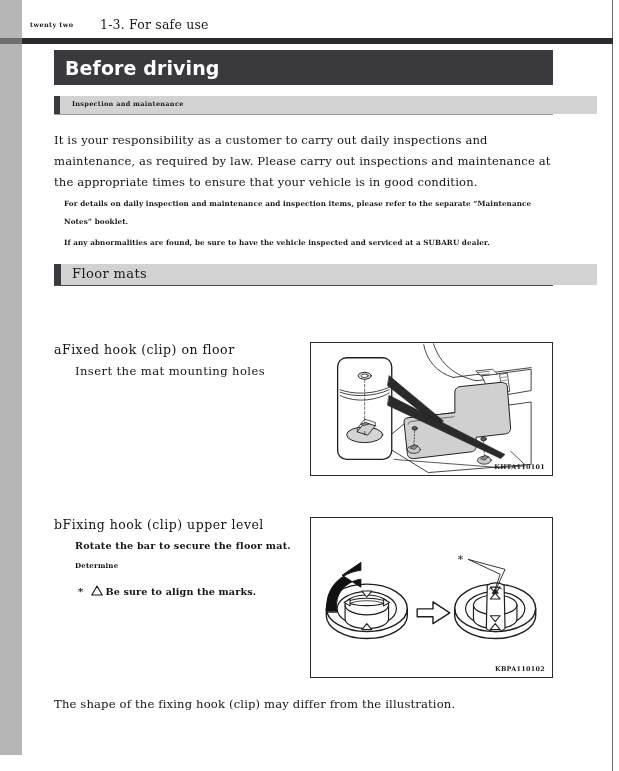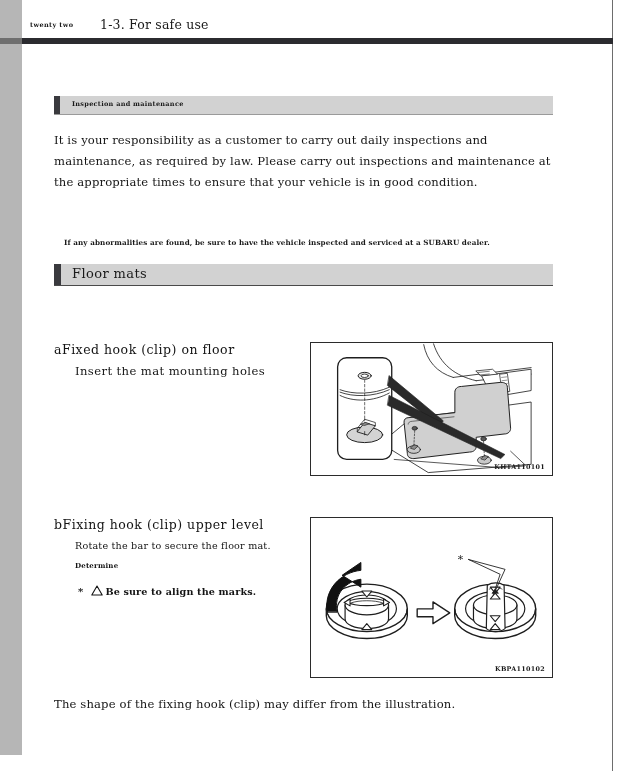--- a/index.html
+++ b/index.html
@@ -84,20 +84,21 @@
     color: #ffffff;
     letter-spacing: .1px;
     white-space: nowrap;
   }
 
   
   .sec-bar {
     position: absolute;
     height: 18px;
     background: #d2d2d2;
+    padding-left: 44px;
   }
   .sec-bar.sub {
     left: 54px; top: 96px; width: 499px;
   }
   .sec-bar.major {
     left: 54px; top: 264px; width: 499px; height: 21px;
     background: #d2d2d2;
   }
   .sec-tab {
     position: absolute;
@@ -180,21 +181,21 @@
     position: absolute;
     font-family: "DejaVu Serif", "Liberation Serif", serif;
     font-size: 11.6px;
     color: #141414;
     letter-spacing: .4px;
     white-space: nowrap;
   }
   .item-sub.a1 { left: 75px; top: 364px; }
   .item-sub.b1 {
     left: 75px; top: 540px;
-    font-size: 9.6px; font-weight: normal; letter-spacing: .2px;
+    font-size: 9.6px; font-weight: bold; letter-spacing: .2px;
   }
   .item-sub.b2 {
     left: 75px; top: 561px;
     font-size: 7px; font-weight: bold; letter-spacing: .2px;
   }
   .star-line {
     position: absolute;
     left: 78px; top: 585px;
     font-family: "DejaVu Serif", "Liberation Serif", serif;
     font-size: 9.6px;
@@ -239,28 +240,32 @@
 <div class="page">
 
   <div class="gutter-strip"></div>
   <div class="right-rule"></div>
   <div class="header-rule-gray"></div>
   <div class="header-rule"></div>
 
   <div class="folio">twenty two</div>
   <div class="running-head">1-3. For safe use</div>
 
+  <div class="chapter-bar">
+    <div class="chapter-bar-label">Before driving</div>
+  </div>
 
   <div class="sec-bar sub">
     <div class="sec-tab"></div>
     <div class="sec-bar-label">Inspection and maintenance</div>
   </div>
   <div class="sec-underline sub2"></div>
 
   <div class="body-text p-intro">It is your responsibility as a customer to carry out daily inspections and maintenance, as required by law. Please carry out inspections and maintenance at the appropriate times to ensure that your vehicle is in good condition.</div>
+  <div class="note note-1">For details on daily inspection and maintenance and inspection items, please refer to the separate “Maintenance Notes” booklet.</div>
   <div class="note note-2">If any abnormalities are found, be sure to have the vehicle inspected and serviced at a SUBARU dealer.</div>
 
   <div class="sec-bar major">
     <div class="sec-tab"></div>
     <div class="sec-bar-label">Floor mats</div>
   </div>
   <div class="sec-underline"></div>
 
 
   <div class="item-head a">aFixed hook (clip) on floor</div>

